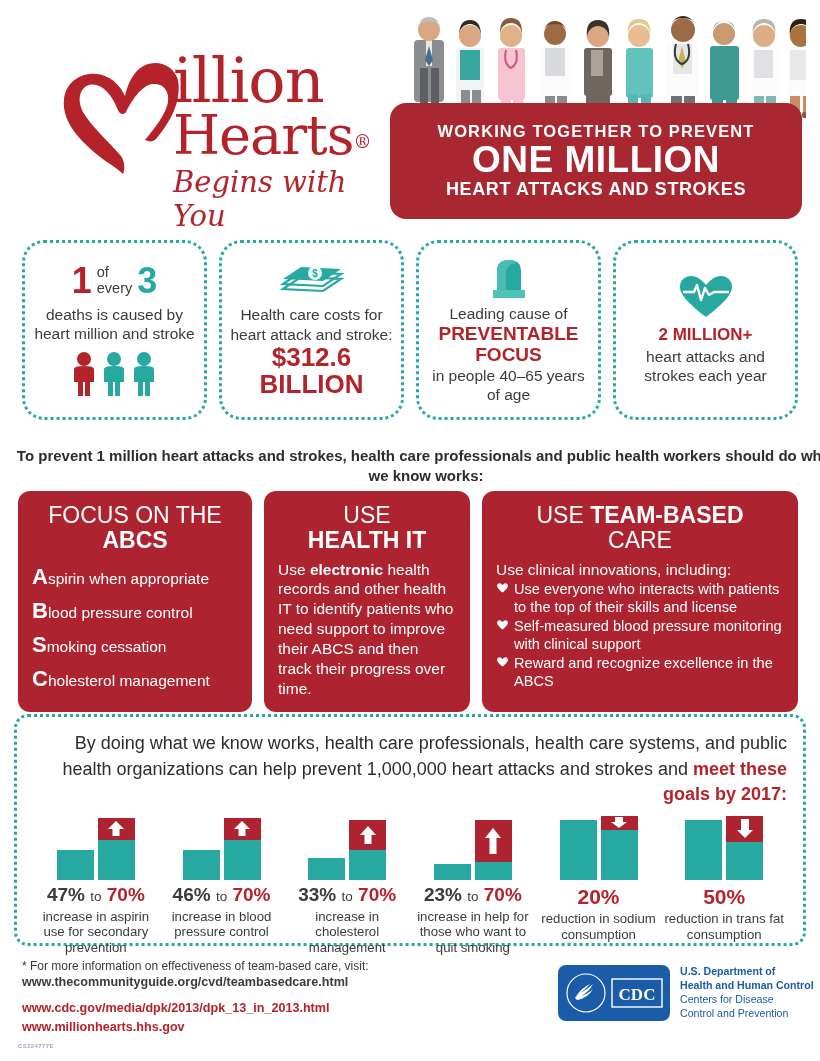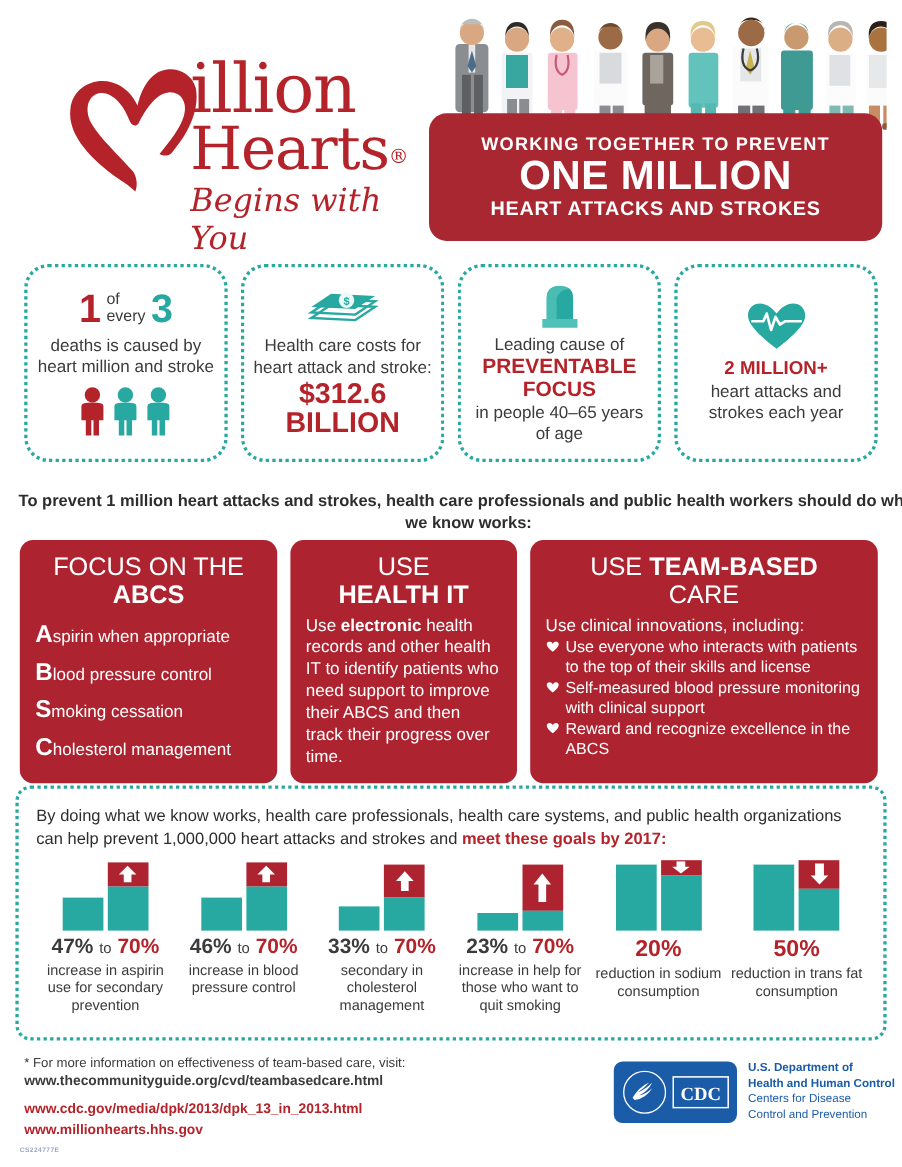--- a/index.html
+++ b/index.html
@@ -93,21 +93,21 @@
   .bullet-row { display: flex; gap: 5px; font-size: 14.6px; line-height: 1.2; margin-top: 2px; }
   .bullet-heart { flex: 0 0 13px; padding-top: 2px; }
 
   
   .goals {
     position: absolute; top: 714px; left: 14px;
     width: 792px; height: 232px;
     border: 3px dotted #27a8a0; border-radius: 14px;
     padding: 14px 16px 10px;
   }
-  .goals-lead { text-align: left; font-size: 15px; line-height: 1.42; color: #2d2d2d; }
+  .goals-lead { text-align: right; font-size: 18px; line-height: 1.42; color: #2d2d2d; }
   .goals-lead .hl { color: #b4232a; font-weight: bold; }
   .goal-row { display: flex; margin-top: 10px; }
   .goal { flex: 1; text-align: center; padding: 0 3px; }
   .bars { height: 62px; display: flex; align-items: flex-end; justify-content: center; gap: 4px; }
   .bar { width: 37px; position: relative; }
   .bar-fill { background: #27a8a0; width: 100%; }
   .arrow-cap { background: #ad2430; width: 100%; display: flex; align-items: center; justify-content: center; }
   .goal-head { font-size: 19px; margin-top: 5px; line-height: 1.1; white-space: nowrap; }
   .goal-head .from { color: #3b3b3b; font-weight: bold; }
   .goal-head .to { font-size: 13.5px; color: #3b3b3b; }
@@ -427,21 +427,21 @@
                 </svg>
             </div>
             <div class="bar-fill" style="height:30px"></div>
           </div>
         </div>
         <div class="goal-head">
           <span class="from">33%</span>
           <span class="to">to</span>
           <span class="target">70%</span>
         </div>
-        <div class="goal-desc">secondary in cholesterol management</div>
+        <div class="goal-desc">increase in cholesterol management</div>
       </div>
 
       <div class="goal">
         <div class="bars">
           <div class="bar">
               <div class="bar-fill" style="height:16px"></div>
             </div>
           <div class="bar">
             <div class="arrow-cap" style="height:42px">
               <svg width="18" height="32" viewBox="0 0 18 32">

